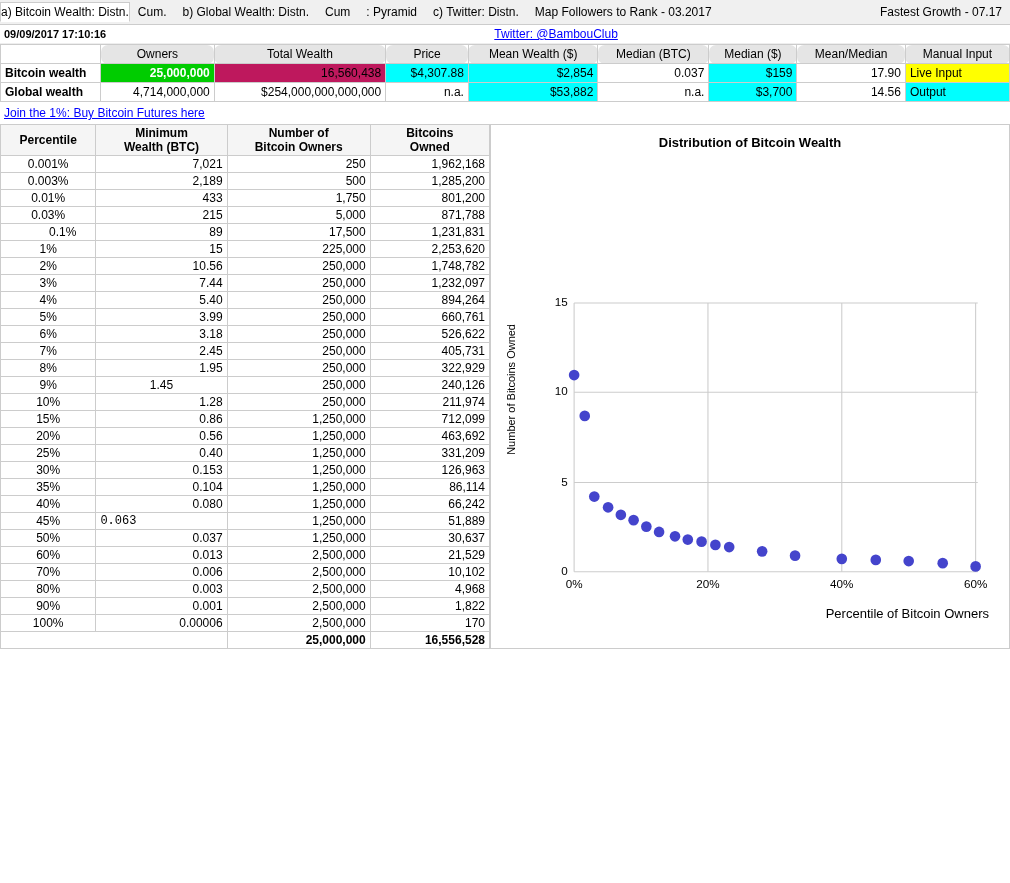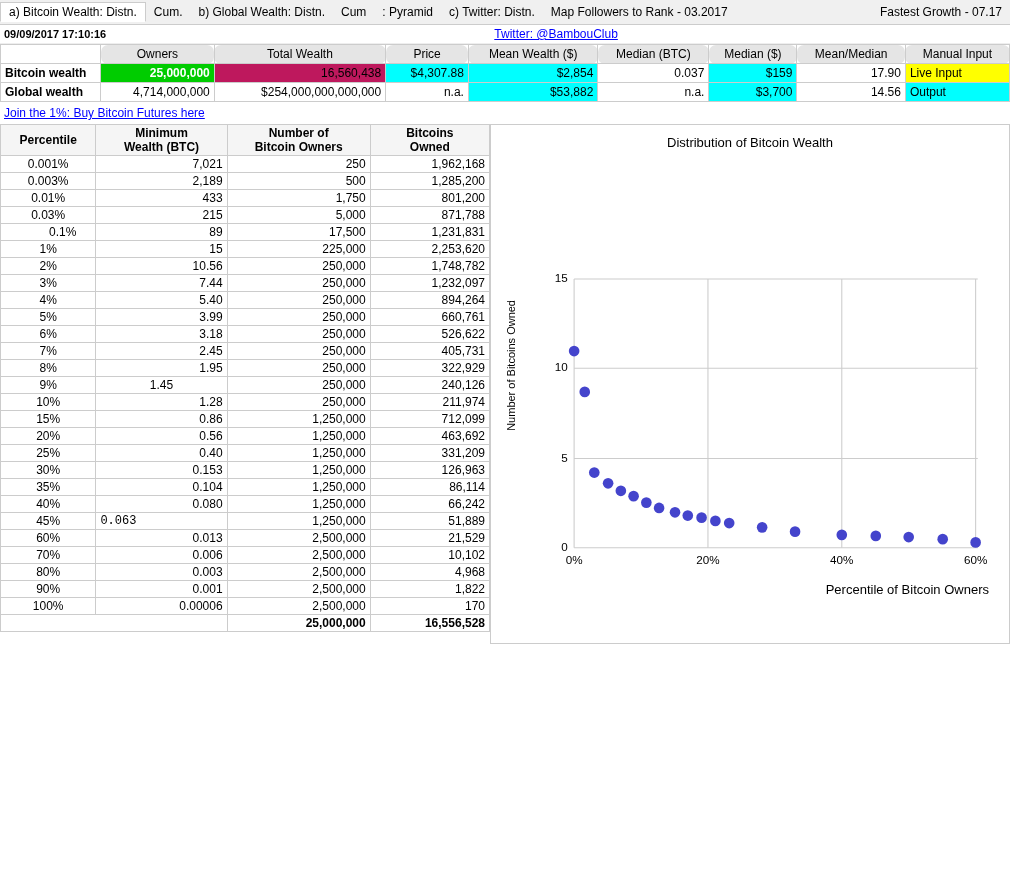--- a/index.html
+++ b/index.html
@@ -10,21 +10,21 @@
       display: flex;
       align-items: center;
       background: #f0f0f0;
       border-bottom: 1px solid #ccc;
       padding: 2px 0;
     }
     .tab-active {
       background: #fff;
       border: 1px solid #ccc;
       border-bottom: 1px solid #fff;
-      padding: 2px 8px;
+      padding: 2px 0;
       font-size: 12px;
       cursor: pointer;
       color: #000;
     }
     .tab-inactive {
       padding: 2px 8px;
       font-size: 12px;
       cursor: pointer;
       color: #000;
       background: #f0f0f0;
@@ -76,23 +76,23 @@
     .chart-container {
       flex: 1;
       border: 1px solid #ccc;
       padding: 10px;
       background: #fff;
       position: relative;
       min-height: 520px;
     }
     .chart-title {
       text-align: center;
-      font-weight: normal;
+      font-weight: bold;
       font-size: 13px;
-      margin-bottom: 0;
+      margin-bottom: 24px;
     }
     .manual-input-yellow { background: #ffff00; color: #000; }
     .manual-input-cyan { background: #00ffff; color: #000; }
   </style>
 </head>
 <body>
 
 <div class="top-nav">
   <div class="tab-active">a) Bitcoin Wealth: Distn.</div>
   <div class="tab-inactive">Cum.</div>
@@ -293,20 +293,26 @@
             <td style="text-align: right; border: 1px solid rgb(204, 204, 204);">1,250,000</td>
             <td style="text-align: right; border: 1px solid rgb(204, 204, 204);">66,242</td>
           </tr>
           <tr>
             <td style="text-align: center; border: 1px solid rgb(204, 204, 204);">45%</td>
             <td style="text-align: left; border: 1px solid rgb(204, 204, 204); font-family: Liberation Mono, monospace;">0.063</td>
             <td style="text-align: right; border: 1px solid rgb(204, 204, 204);">1,250,000</td>
             <td style="text-align: right; border: 1px solid rgb(204, 204, 204);">51,889</td>
           </tr>
           <tr>
+            <td style="text-align: center; border: 1px solid rgb(204, 204, 204);">50%</td>
+            <td style="text-align: right; border: 1px solid rgb(204, 204, 204);">0.037</td>
+            <td style="text-align: right; border: 1px solid rgb(204, 204, 204);">1,250,000</td>
+            <td style="text-align: right; border: 1px solid rgb(204, 204, 204);">30,637</td>
+          </tr>
+          <tr>
             <td style="text-align: center; border: 1px solid rgb(204, 204, 204);">60%</td>
             <td style="text-align: right; border: 1px solid rgb(204, 204, 204);">0.013</td>
             <td style="text-align: right; border: 1px solid rgb(204, 204, 204);">2,500,000</td>
             <td style="text-align: right; border: 1px solid rgb(204, 204, 204);">21,529</td>
           </tr>
           <tr>
             <td style="text-align: center; border: 1px solid rgb(204, 204, 204);">70%</td>
             <td style="text-align: right; border: 1px solid rgb(204, 204, 204);">0.006</td>
             <td style="text-align: right; border: 1px solid rgb(204, 204, 204);">2,500,000</td>
             <td style="text-align: right; border: 1px solid rgb(204, 204, 204);">10,102</td>

